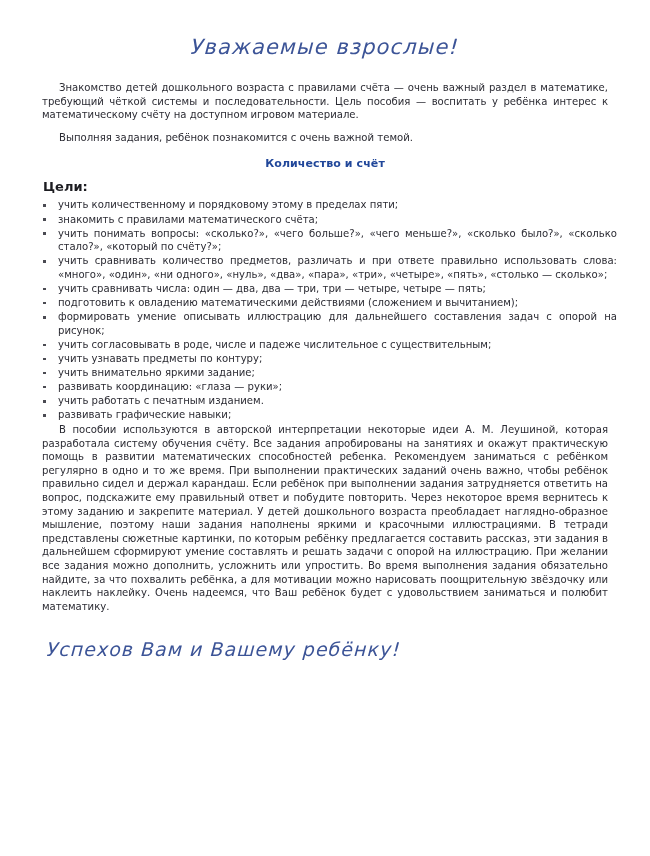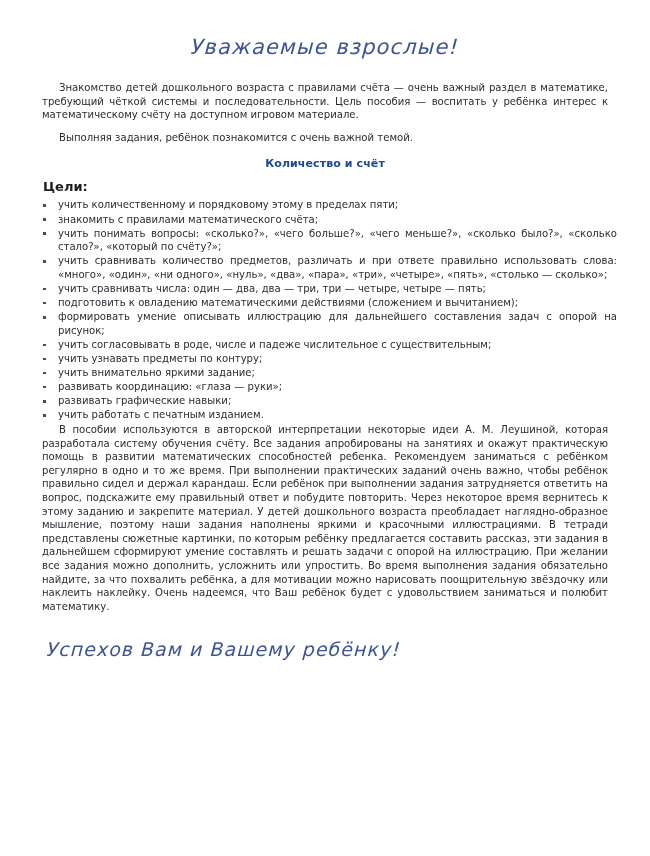--- a/index.html
+++ b/index.html
@@ -133,22 +133,22 @@
       <li><span class="bullet"></span><span>знакомить с правилами математического счёта;</span></li>
       <li><span class="bullet"></span><span>учить понимать вопросы: «сколько?», «чего больше?», «чего меньше?», «сколько было?», «сколько стало?», «который по счёту?»;</span></li>
       <li><span class="bullet"></span><span>учить сравнивать количество предметов, различать и при ответе правильно использовать слова: «много», «один», «ни одного», «нуль», «два», «пара», «три», «четыре», «пять», «столько — сколько»;</span></li>
       <li><span class="bullet"></span><span>учить сравнивать числа: один — два, два — три, три — четыре, четыре — пять;</span></li>
       <li><span class="bullet"></span><span>подготовить к овладению математическими действиями (сложением и вычитанием);</span></li>
       <li><span class="bullet"></span><span>формировать умение описывать иллюстрацию для дальнейшего составления задач с опорой на рисунок;</span></li>
       <li><span class="bullet"></span><span>учить согласовывать в роде, числе и падеже числительное с существительным;</span></li>
       <li><span class="bullet"></span><span>учить узнавать предметы по контуру;</span></li>
       <li><span class="bullet"></span><span>учить внимательно яркими задание;</span></li>
       <li><span class="bullet"></span><span>развивать координацию: «глаза — руки»;</span></li>
+      <li><span class="bullet"></span><span>учить работать с печатным изданием.</span></li>
       <li><span class="bullet"></span><span>развивать графические навыки;</span></li>
-      <li><span class="bullet"></span><span>учить работать с печатным изданием.</span></li>
     </ul>
 
     <p class="para indent closing-para">В пособии используются в авторской интерпретации некоторые идеи А. М. Леушиной, которая разработала систему обучения счёту. Все задания апробированы на занятиях и окажут практическую помощь в развитии математических способностей ребенка. Рекомендуем заниматься с ребёнком регулярно в одно и то же время. При выполнении практических заданий очень важно, чтобы ребёнок правильно сидел и держал карандаш. Если ребёнок при выполнении задания затрудняется ответить на вопрос, подскажите ему правильный ответ и побудите повторить. Через некоторое время вернитесь к этому заданию и закрепите материал. У детей дошкольного возраста преобладает наглядно-образное мышление, поэтому наши задания наполнены яркими и красочными иллюстрациями. В тетради представлены сюжетные картинки, по которым ребёнку предлагается составить рассказ, эти задания в дальнейшем сформируют умение составлять и решать задачи с опорой на иллюстрацию. При желании все задания можно дополнить, усложнить или упростить. Во время выполнения задания обязательно найдите, за что похвалить ребёнка, а для мотивации можно нарисовать поощрительную звёздочку или наклеить наклейку. Очень надеемся, что Ваш ребёнок будет с удовольствием заниматься и полюбит математику.</p>
 
     <div class="script-footer">Успехов Вам и Вашему ребёнку!</div>
 
   </div>
 </div>
 
 </body></html>

